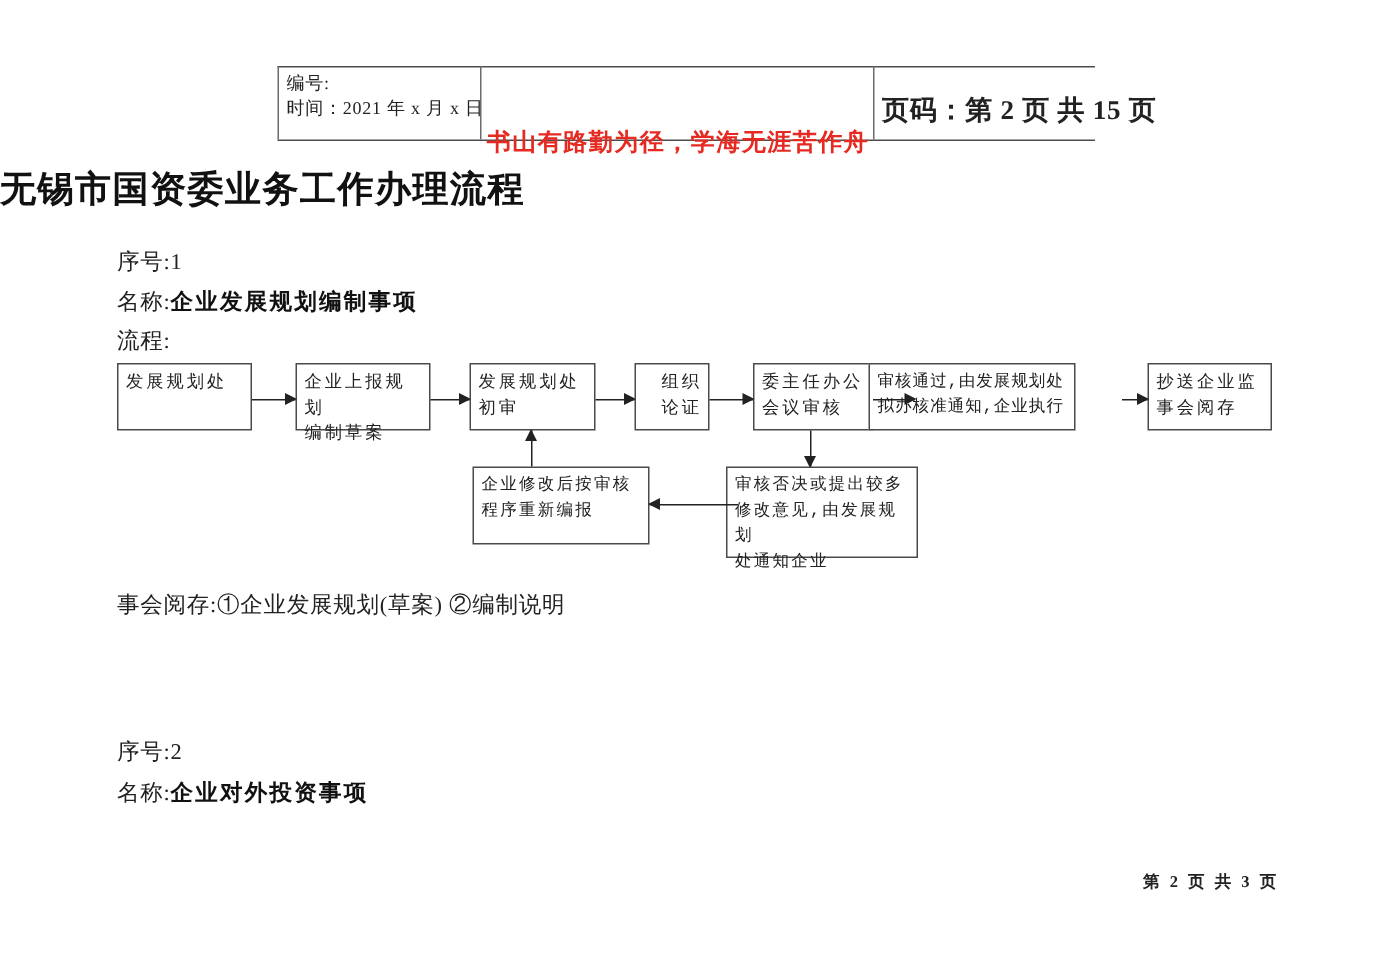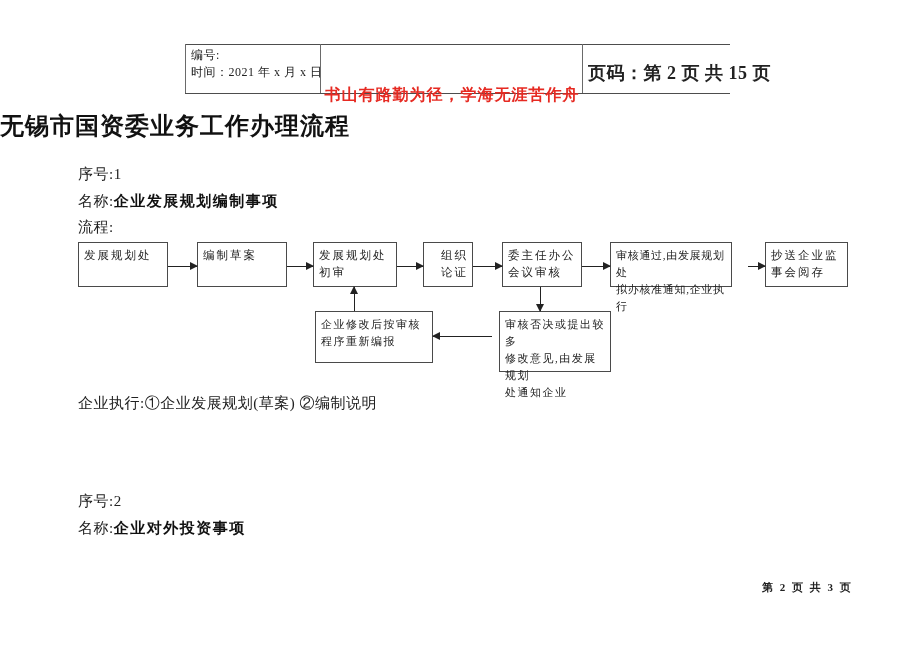--- a/index.html
+++ b/index.html
@@ -18,21 +18,21 @@
 
   
   .doc-title { left:0; top:110px; width:876px; text-align:left;
                font-size:24px; font-weight:bold; letter-spacing:1px; color:#111; }
   .meta { left:78px; font-size:15px; letter-spacing:0.5px; color:#222; }
   .meta b.hei { font-family:"Liberation Sans","DejaVu Sans",sans-serif; font-weight:bold; letter-spacing:1.5px; color:#111; }
 
   
   .fbox { position:absolute; background:#fff; border:1.2px solid #4a4a4a;
           font-size:11.5px; line-height:17px; letter-spacing:2px;
-          padding:4px 4px 0 5px; color:#222; }
+          padding:4px 4px 0 5px; color:#222;font-family:Liberation Mono, monospace; }
   .fbox.center { text-align:right; }
   .fbox.tight  { letter-spacing:0.7px; font-size:11px; }
   .fbox.mid    { letter-spacing:1.5px; font-size:11px; }
 
   .harrow { position:absolute; height:0; border-top:1.4px solid #222; }
   .harrow.to-right::after { content:""; position:absolute; right:-1px; top:-5px;
       border-left:8px solid #222; border-top:4.5px solid transparent; border-bottom:4.5px solid transparent; }
   .harrow.to-left::before { content:""; position:absolute; left:-1px; top:-5px;
       border-right:8px solid #222; border-top:4.5px solid transparent; border-bottom:4.5px solid transparent; }
   .varrow { position:absolute; width:0; border-left:1.4px solid #222; }
@@ -66,64 +66,65 @@
 </div>
 <div class="abs meta" style="top:192px">
   <span>名称:</span><b class="hei">企业发展规划编制事项</b>
 </div>
 <div class="abs meta" style="top:218px">流程:</div>
 
 <div class="fbox" style="left:78px;top:242px;width:90px;height:45px">
   <div>发展规划处</div>
 </div>
 <div class="fbox" style="left:197px;top:242px;width:90px;height:45px">
+  <div>企业上报规划</div>
   <div>编制草案</div>
 </div>
 <div class="fbox" style="left:313px;top:242px;width:84px;height:45px">
   <div>发展规划处</div>
   <div>初审</div>
 </div>
 <div class="fbox center" style="left:423px;top:242px;width:50px;height:45px">
   <div>组织</div>
   <div>论证</div>
 </div>
 <div class="fbox" style="left:502px;top:242px;width:80px;height:45px">
   <div>委主任办公</div>
   <div>会议审核</div>
 </div>
-<div class="fbox tight" style="left:610px;top:242px;width:122px;height:45px">
+<div class="fbox tight" style="left:579px;top:242px;width:138px;height:45px">
   <div>审核通过,由发展规划处</div>
   <div>拟办核准通知,企业执行</div>
 </div>
 <div class="fbox" style="left:765px;top:242px;width:83px;height:45px">
   <div>抄送企业监</div>
   <div>事会阅存</div>
 </div>
 <div class="fbox mid" style="left:315px;top:311px;width:118px;height:52px">
   <div>企业修改后按审核</div>
   <div>程序重新编报</div>
 </div>
-<div class="fbox mid" style="left:499px;top:311px;width:112px;height:61px">
+<div class="fbox mid" style="left:484px;top:311px;width:128px;height:61px">
   <div>审核否决或提出较多</div>
   <div>修改意见,由发展规划</div>
   <div>处通知企业</div>
 </div>
 
 <div class="harrow to-right" style="left:168px;top:266px;width:29px"></div>
 <div class="harrow to-right" style="left:287px;top:266px;width:26px"></div>
 <div class="harrow to-right" style="left:397px;top:266px;width:26px"></div>
 <div class="harrow to-right" style="left:473px;top:266px;width:29px"></div>
 <div class="harrow to-right" style="left:582px;top:266px;width:28px"></div>
 <div class="harrow to-right" style="left:748px;top:266px;width:17px"></div>
 <div class="harrow to-left" style="left:433px;top:336px;width:59px"></div>
 <div class="varrow to-down" style="left:540px;top:287px;height:24px"></div>
 <div class="varrow to-up" style="left:354px;top:287px;height:24px"></div>
 
 <div class="abs meta" style="top:394px">
-  <span>企业执行:</span><span>①企业发展规划(草案) ②编制说明</span>
+  <span>事会阅存:</span><span>①企业发展规划(草案) ②编制说明</span>
 </div>
 
 <div class="abs meta" style="top:492px">
   <span>序号:</span><span>2</span>
 </div>
 <div class="abs meta" style="top:519px">
   <span>名称:</span><b class="hei">企业对外投资事项</b>
 </div>
 
 <div class="abs footer-page">第 2 页 共 3 页</div>

